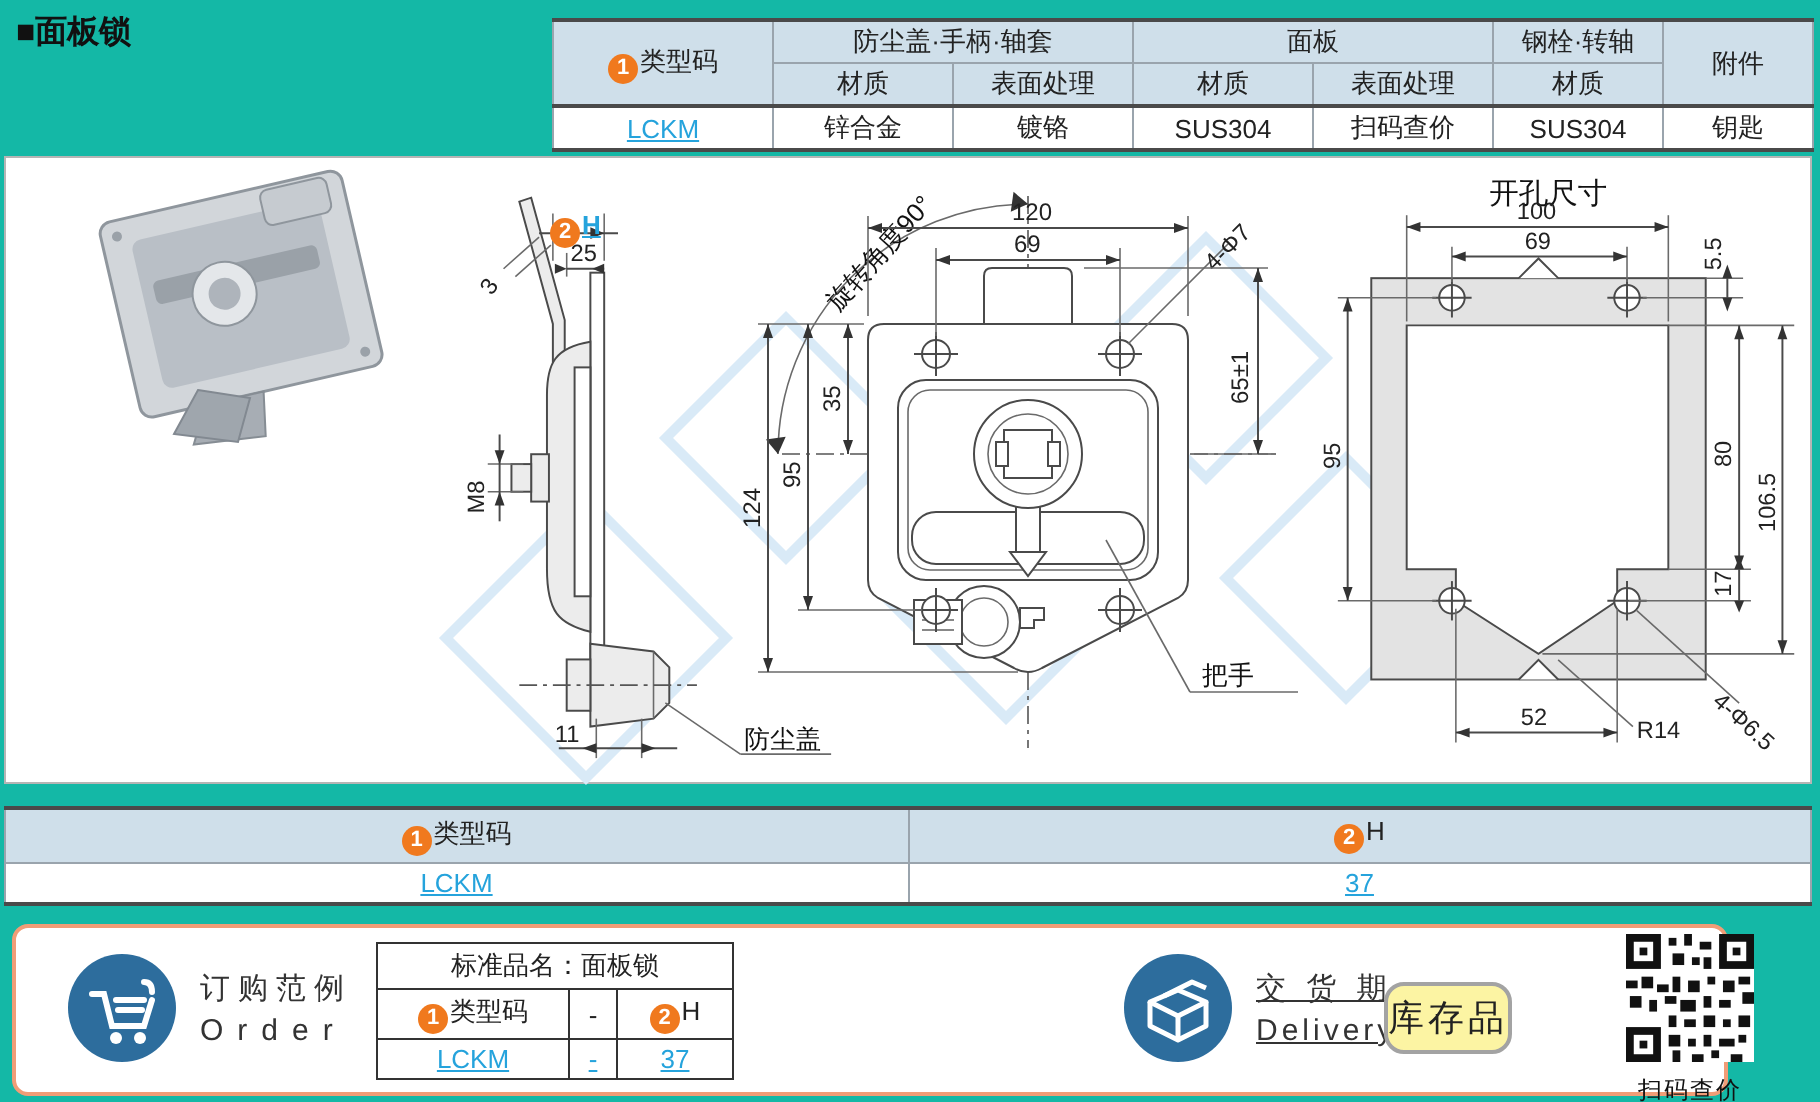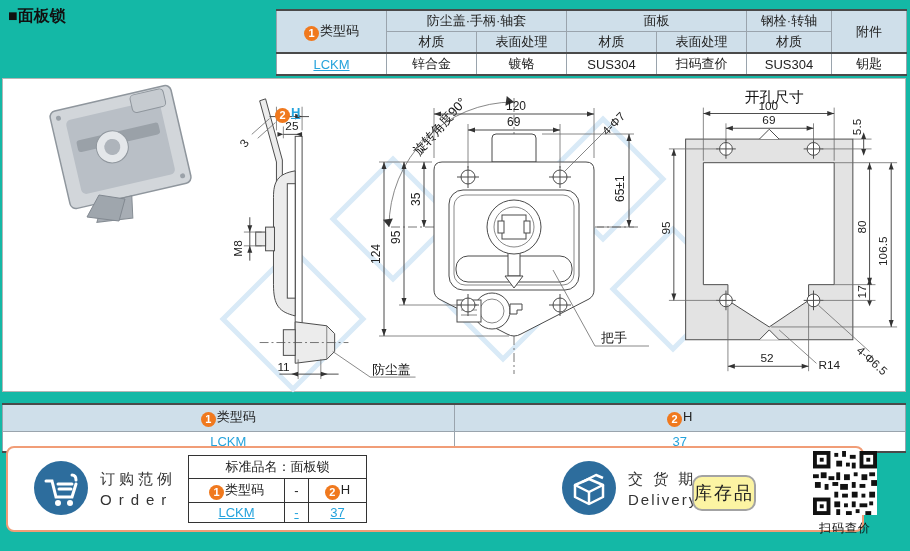--- a/index.html
+++ b/index.html
@@ -35,21 +35,21 @@
 
   
   .sel-table { position:absolute; left:2px; top:403px; width:904px; border-collapse:collapse; table-layout:fixed; font-size:13px; }
   .sel-table th, .sel-table td { border:1px solid #9aa4ad; text-align:center; font-weight:normal; }
   .sel-table th { background:#cfdfea; height:27px; }
   .sel-table td { background:#fff; height:21px; }
   .sel-table { border-top:2px solid #4a4a4a; }
   .sel-table tr:last-child td { border-bottom:2px solid #4a4a4a; }
 
   
-  .order-box { position:absolute; left:6px; top:446px; width:858px; height:86px; border:2px solid #f19d77; border-radius:8px; background:#fff; }
+  .order-box { position:absolute; left:6px; top:462px; width:858px; height:86px; border:2px solid #f19d77; border-radius:8px; background:#fff; }
   .icon-circle { position:absolute; width:58px; height:58px; }
   .two-line { position:absolute; color:#333; font-size:15px; line-height:21px; white-space:nowrap; }
   .order-table { position:absolute; left:180px; top:7px; border-collapse:collapse; font-size:13px; background:#fff; }
   .order-table td { border:1px solid #333; text-align:center; padding:2px 6px; height:20px; }
   .stock-badge { position:absolute; left:684px; top:27px; padding:4px 0; background:#fcf4a3; border:2px solid #a3a3a3; border-radius:10px; font-size:18px; color:#222; letter-spacing:2px; }
   .qr-wrap { position:absolute; left:794px; top:3px; width:86px; text-align:center; }
   .qr-caption { font-size:12px; color:#111; margin-top:1px; letter-spacing:1px; }
 </style>
 </head>
 <body>
@@ -414,21 +414,21 @@
 
     <svg class="icon-circle" style="left:552px; top:11px;" viewBox="0 0 58 58">
       <circle cx="29" cy="29" r="27" fill="#2d6d9d"></circle>
       <g stroke="#fff" stroke-width="2.5" fill="none" stroke-linejoin="round">
         <path d="M15,26 L29,20 L43,26 L29,33 Z"></path>
         <path d="M15,26 V38 L29,45 L43,38 V26"></path>
         <line x1="29" y1="33" x2="29" y2="45"></line>
         <path d="M22,23 L36,16 L43,19"></path>
       </g>
     </svg>
-    <div class="two-line" style="left:620px; top:20px; letter-spacing:3px;">
+    <div class="two-line" style="left:620px; top:20px; letter-spacing:3px;text-decoration:underline;">
       <div>交 货 期</div>
       <div style="letter-spacing:2px;">Delivery</div>
     </div>
 
     <div class="stock-badge">库存品</div>
 
     <div class="qr-wrap">
       <svg width="64" height="64" viewBox="0 0 33 33">
         <rect x="0" y="0" width="33" height="33" fill="#fff"></rect>
         <g fill="#111">

